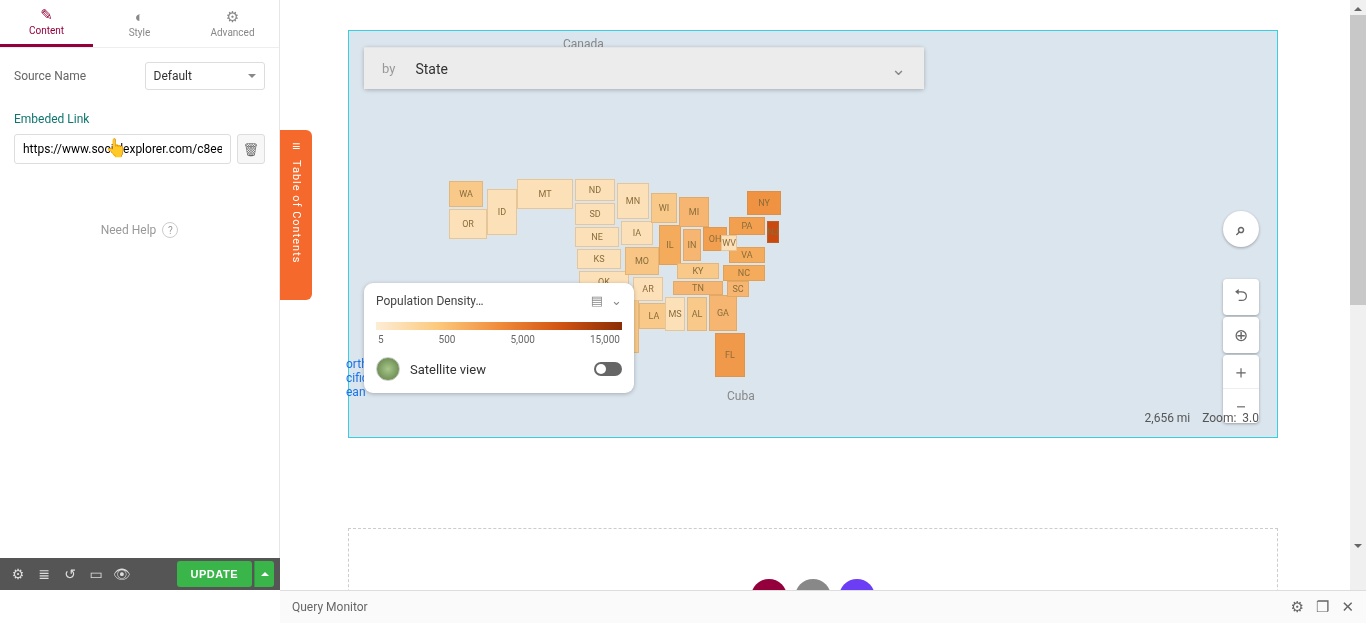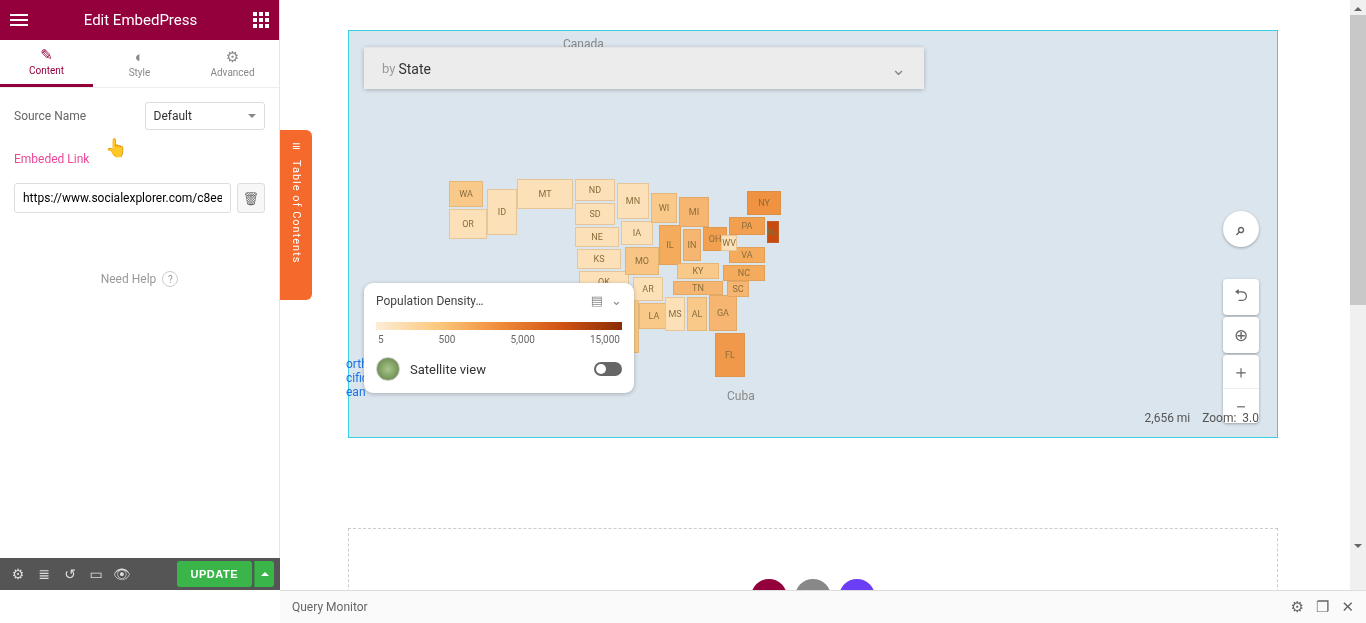--- a/index.html
+++ b/index.html
@@ -17,21 +17,21 @@
 .tab .tlabel{font-size:10px}
 .tab.active{color:#93003c;border-bottom:3px solid #93003c}
 .section-h{height:40px;display:flex;align-items:center;gap:8px;padding:0 14px;border-bottom:1px solid #eee;cursor:pointer;font-weight:700;font-size:13px;color:#333}
 .section-h .car{border:5px solid transparent;border-top-color:#333;position:relative;top:3px}
 .row{padding:14px 14px;display:flex;align-items:center;gap:10px}
 .row label{flex:1;font-size:12px;color:#666}
 .sel{flex:1;position:relative}
 .sel-box{border:1px solid #ddd;border-radius:3px;height:28px;line-height:26px;padding:0 22px 16px 8px;font-size:12px;background:#fff;position:relative;cursor:pointer}
 .sel-box::after{content:"";position:absolute;right:8px;top:11px;border:4px solid transparent;border-top-color:#888}
 .embed-row{padding:8px 14px}
-.embed-row label{font-size:12px;color:#ec4899;display:block;margin-bottom:17px}
+.embed-row label{font-size:12px;color:#0f766e;display:block;margin-bottom:8px}
 .embed-box{display:flex;gap:6px}
 .embed-box input{flex:1;height:30px;border:1px solid #ddd;border-radius:3px;padding:0 8px;font-size:12px;font-family:inherit}
 .embed-box .trash{width:28px;height:30px;border:1px solid #ddd;border-radius:3px;display:flex;align-items:center;justify-content:center;cursor:pointer;color:#666;background:#f7f7f7;font-size:13px}
 .help{margin-top:50px;display:flex;align-items:center;justify-content:center;gap:6px;color:#999;font-size:12px}
 .help .q{width:16px;height:16px;border:1px solid #ccc;border-radius:50%;display:flex;align-items:center;justify-content:center;font-size:10px}
 .collapser{position:absolute;right:-9px;top:315px;width:10px;height:30px;display:flex;align-items:center;justify-content:center;color:#aaa;cursor:pointer}
 .collapser::before{content:"";border:5px solid transparent;border-right-color:#aaa}
 .footer-bar{position:absolute;left:0;bottom:33px;width:280px;height:32px;background:#555;display:flex;align-items:center;gap:2px;padding:0 6px}
 .footer-bar .fi{width:24px;height:24px;color:#ddd;display:flex;align-items:center;justify-content:center;cursor:pointer;font-size:14px}
 .update-btn{margin-left:auto;background:#39b54a;color:#fff;border:none;border-radius:3px;height:26px;padding:0 14px;font-size:11px;font-weight:700;letter-spacing:.5px;cursor:pointer}
@@ -50,21 +50,21 @@
 .sc-dn::before{content:"";border:4px solid transparent;border-top-color:#666}
 .embed{position:absolute;left:68px;top:30px;width:930px;height:408px;border:1px solid #39cfe0;background:#dbe5ed}
 .mapland{position:absolute;left:0;top:0;width:930px;height:406px}
 .mapland .country{position:absolute;font-size:12px;color:#888}
 .info-card{position:absolute;left:15px;top:16px;width:560px;background:#fff;border-radius:3px;box-shadow:0 1px 4px rgba(0,0,0,.25)}
 .ic-top{padding:14px 18px 6px}
 .ic-title{font-size:17px;font-weight:700;color:#333}
 .ic-sub{display:flex;align-items:center;gap:14px;margin-top:8px;color:#888;font-size:12px}
 .ic-sub .inf{width:16px;height:16px;border-radius:50%;background:#999;color:#fff;display:flex;align-items:center;justify-content:center;font-size:10px;font-weight:700;font-style:italic}
 .ic-sub .div{width:1px;height:16px;background:#ddd}
-.ic-by{background:#ececec;display:flex;align-items:center;padding:10px 18px;gap:3px;border-top:1px solid #e5e5e5}
+.ic-by{background:#ececec;display:flex;align-items:center;padding:10px 18px;gap:20px;border-top:1px solid #e5e5e5}
 .ic-by .by{color:#999;font-size:13px}
 .ic-by .val{font-size:14px}
 .ic-by .dd{margin-left:auto;font-size:18px;color:#888;cursor:pointer}
 .legend-card{position:absolute;left:15px;top:252px;width:270px;background:#fff;border-radius:9px;box-shadow:0 1px 4px rgba(0,0,0,.25)}
 .lc-r1{display:flex;align-items:center;padding:10px 12px;color:#333}
 .lc-r1 .t{flex:1;font-size:12px;color:#444}
 .lc-r1 .ic{margin-left:8px;color:#888;cursor:pointer}
 .lc-leg{padding:4px 12px 0}
 .lc-bar{height:8px;background:linear-gradient(to right,#fdedd6,#fcc97d,#f08c3c,#d15413,#8a2d04)}
 .lc-labels{display:flex;justify-content:space-between;font-size:10px;color:#666;margin-top:4px;padding:0 2px}
@@ -84,39 +84,20 @@
 .bottom-bar .r{margin-left:auto;display:flex;gap:12px}
 .bottom-bar .r span{cursor:pointer;font-size:15px;color:#666}
 .states{position:absolute;left:80px;top:146px;width:750px;height:230px}
 .st{position:absolute;font-size:9px;color:#8a6d3b;background:#fce0b8;border:1px solid rgba(180,140,80,.3);display:flex;align-items:center;justify-content:center;text-align:center}
 .partial-txt{position:absolute;left:-3px;top:326px;font-size:12px;color:#1a73e8}
 </style>
 </head>
 <body>
 
 <div class="sidebar">
-  <div class="sb-header">
-    <div class="ham">
-        <span></span>
-        <span></span>
-        <span></span>
-      </div>
-    <div class="title">Edit EmbedPress</div>
-    <div class="apps">
-        <span></span>
-        <span></span>
-        <span></span>
-        <span></span>
-        <span></span>
-        <span></span>
-        <span></span>
-        <span></span>
-        <span></span>
-      </div>
-  </div>
   <div class="tabs">
     <div class="tab active">
       <span class="ticon">✎</span>
       <span class="tlabel">Content</span>
     </div>
     <div class="tab">
       <span class="ticon">◐</span>
       <span class="tlabel">Style</span>
     </div>
     <div class="tab">

